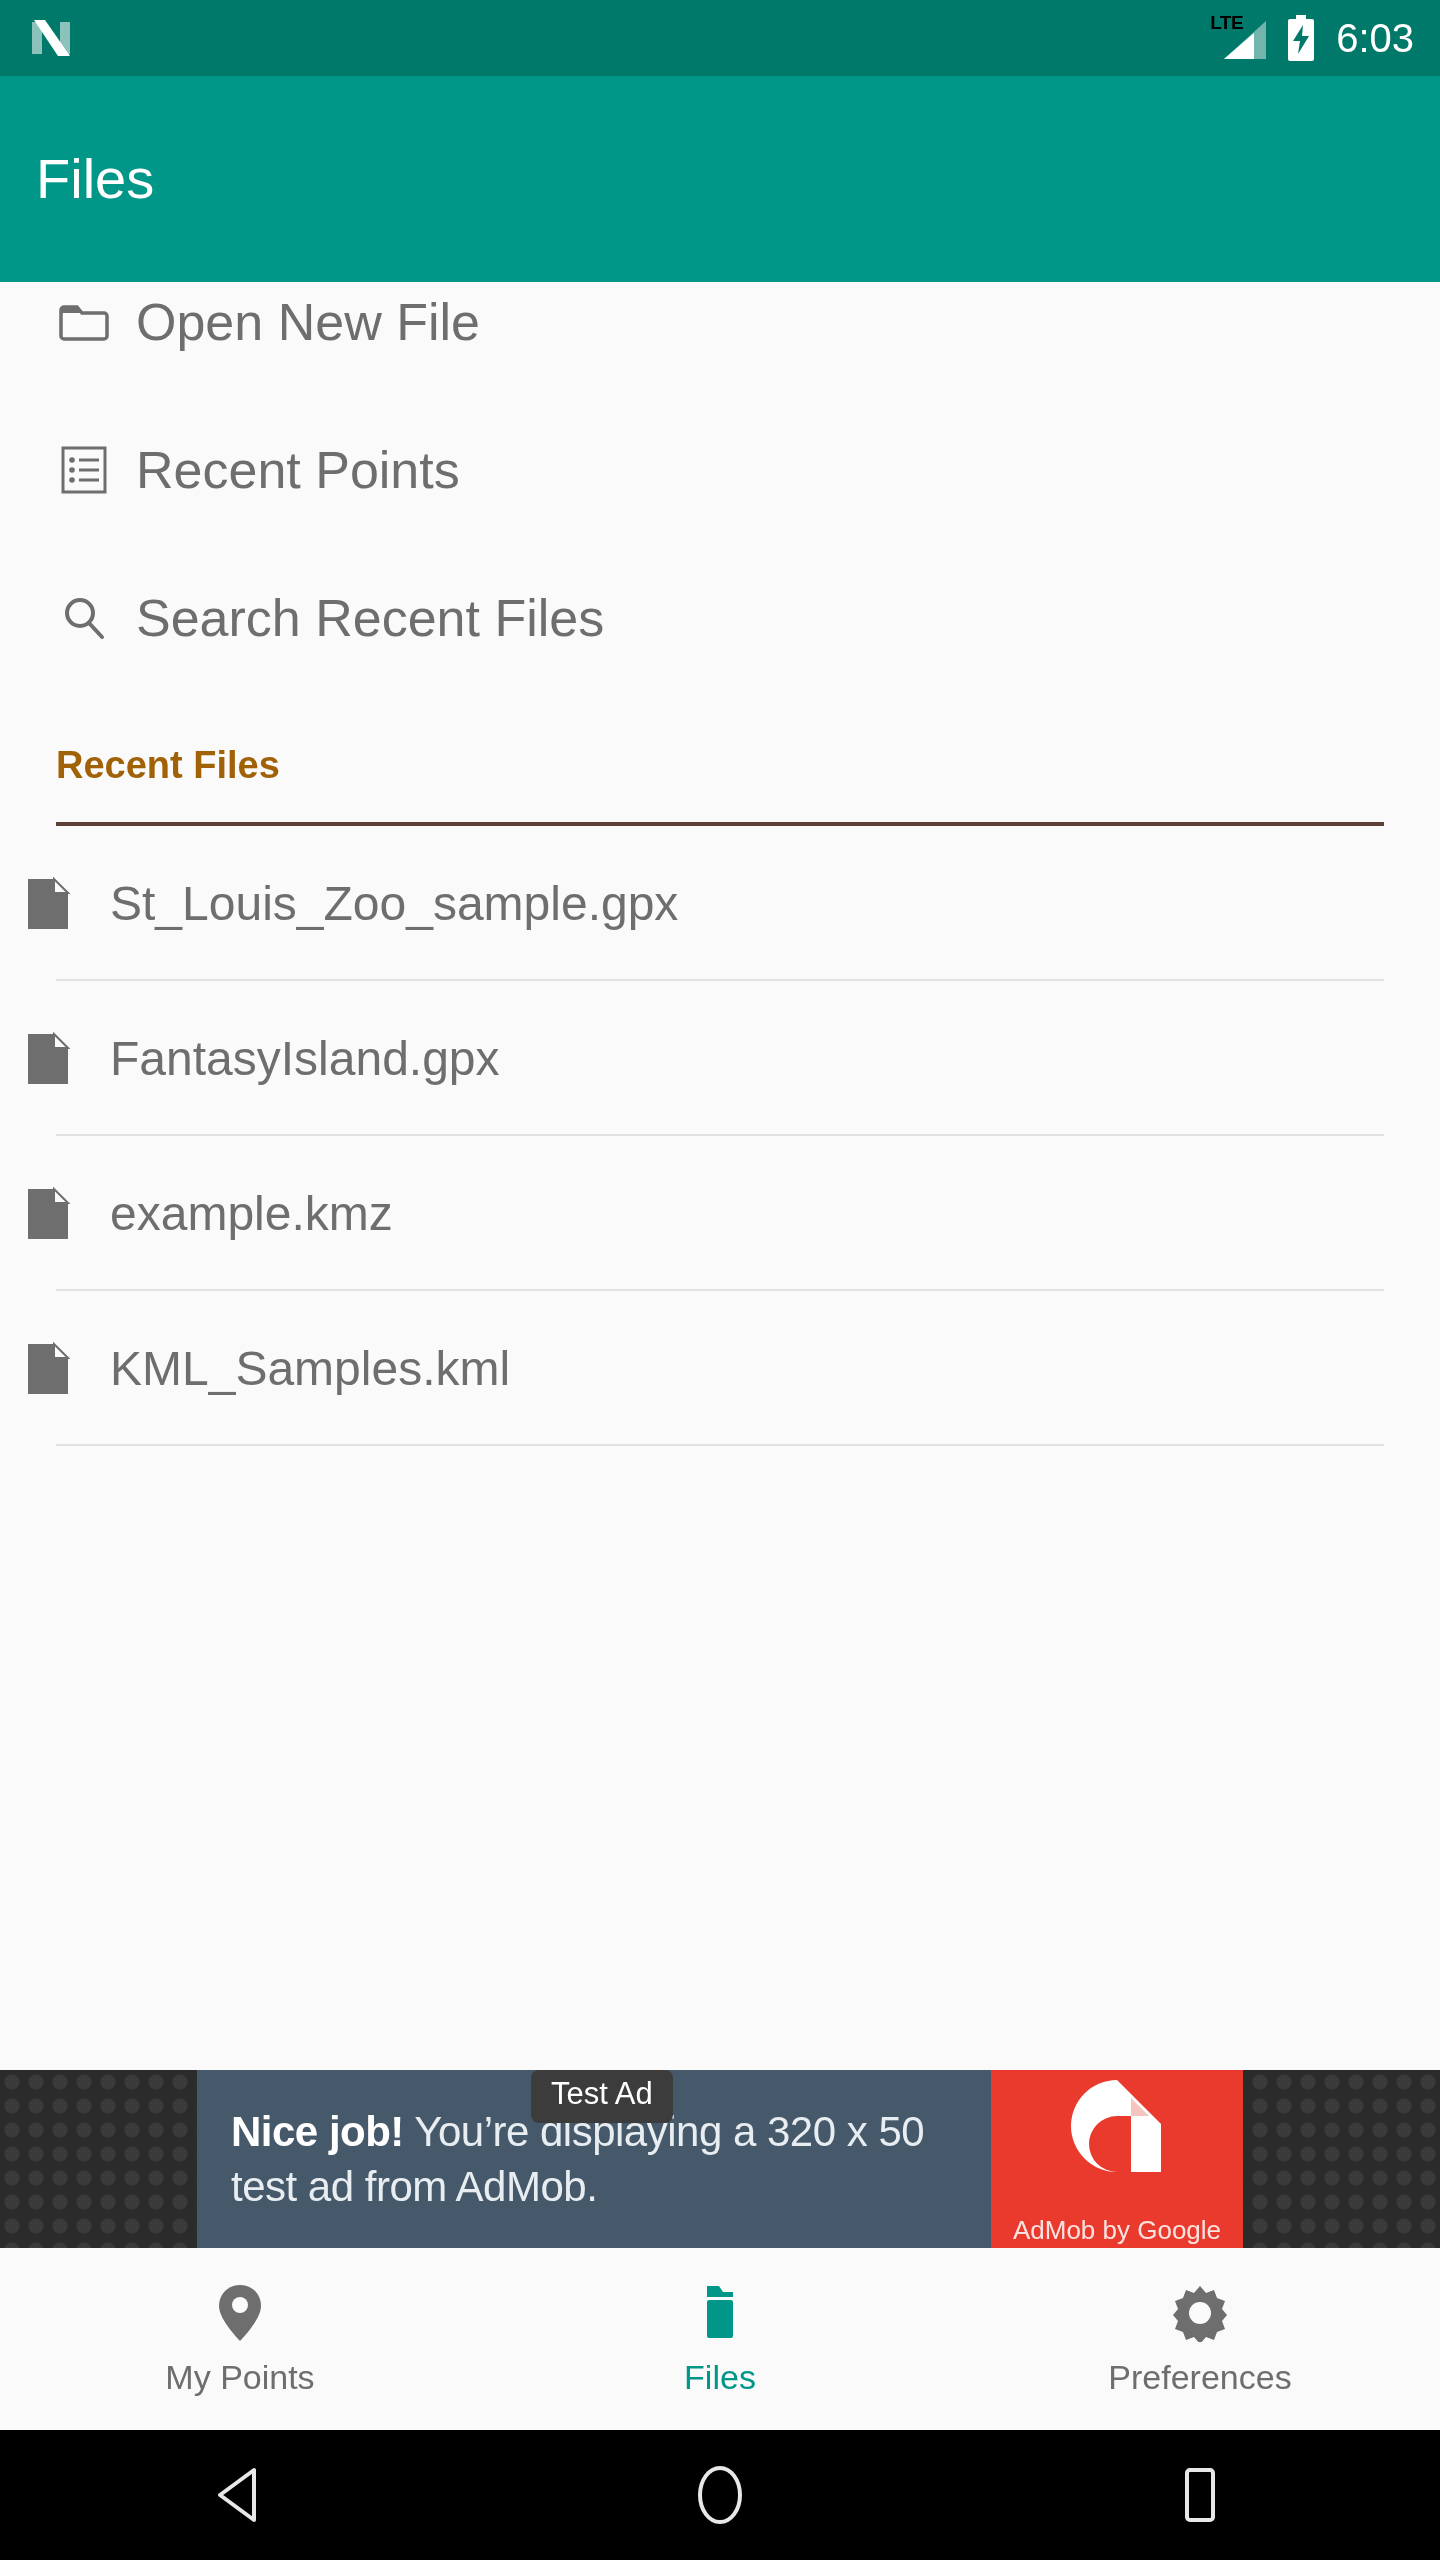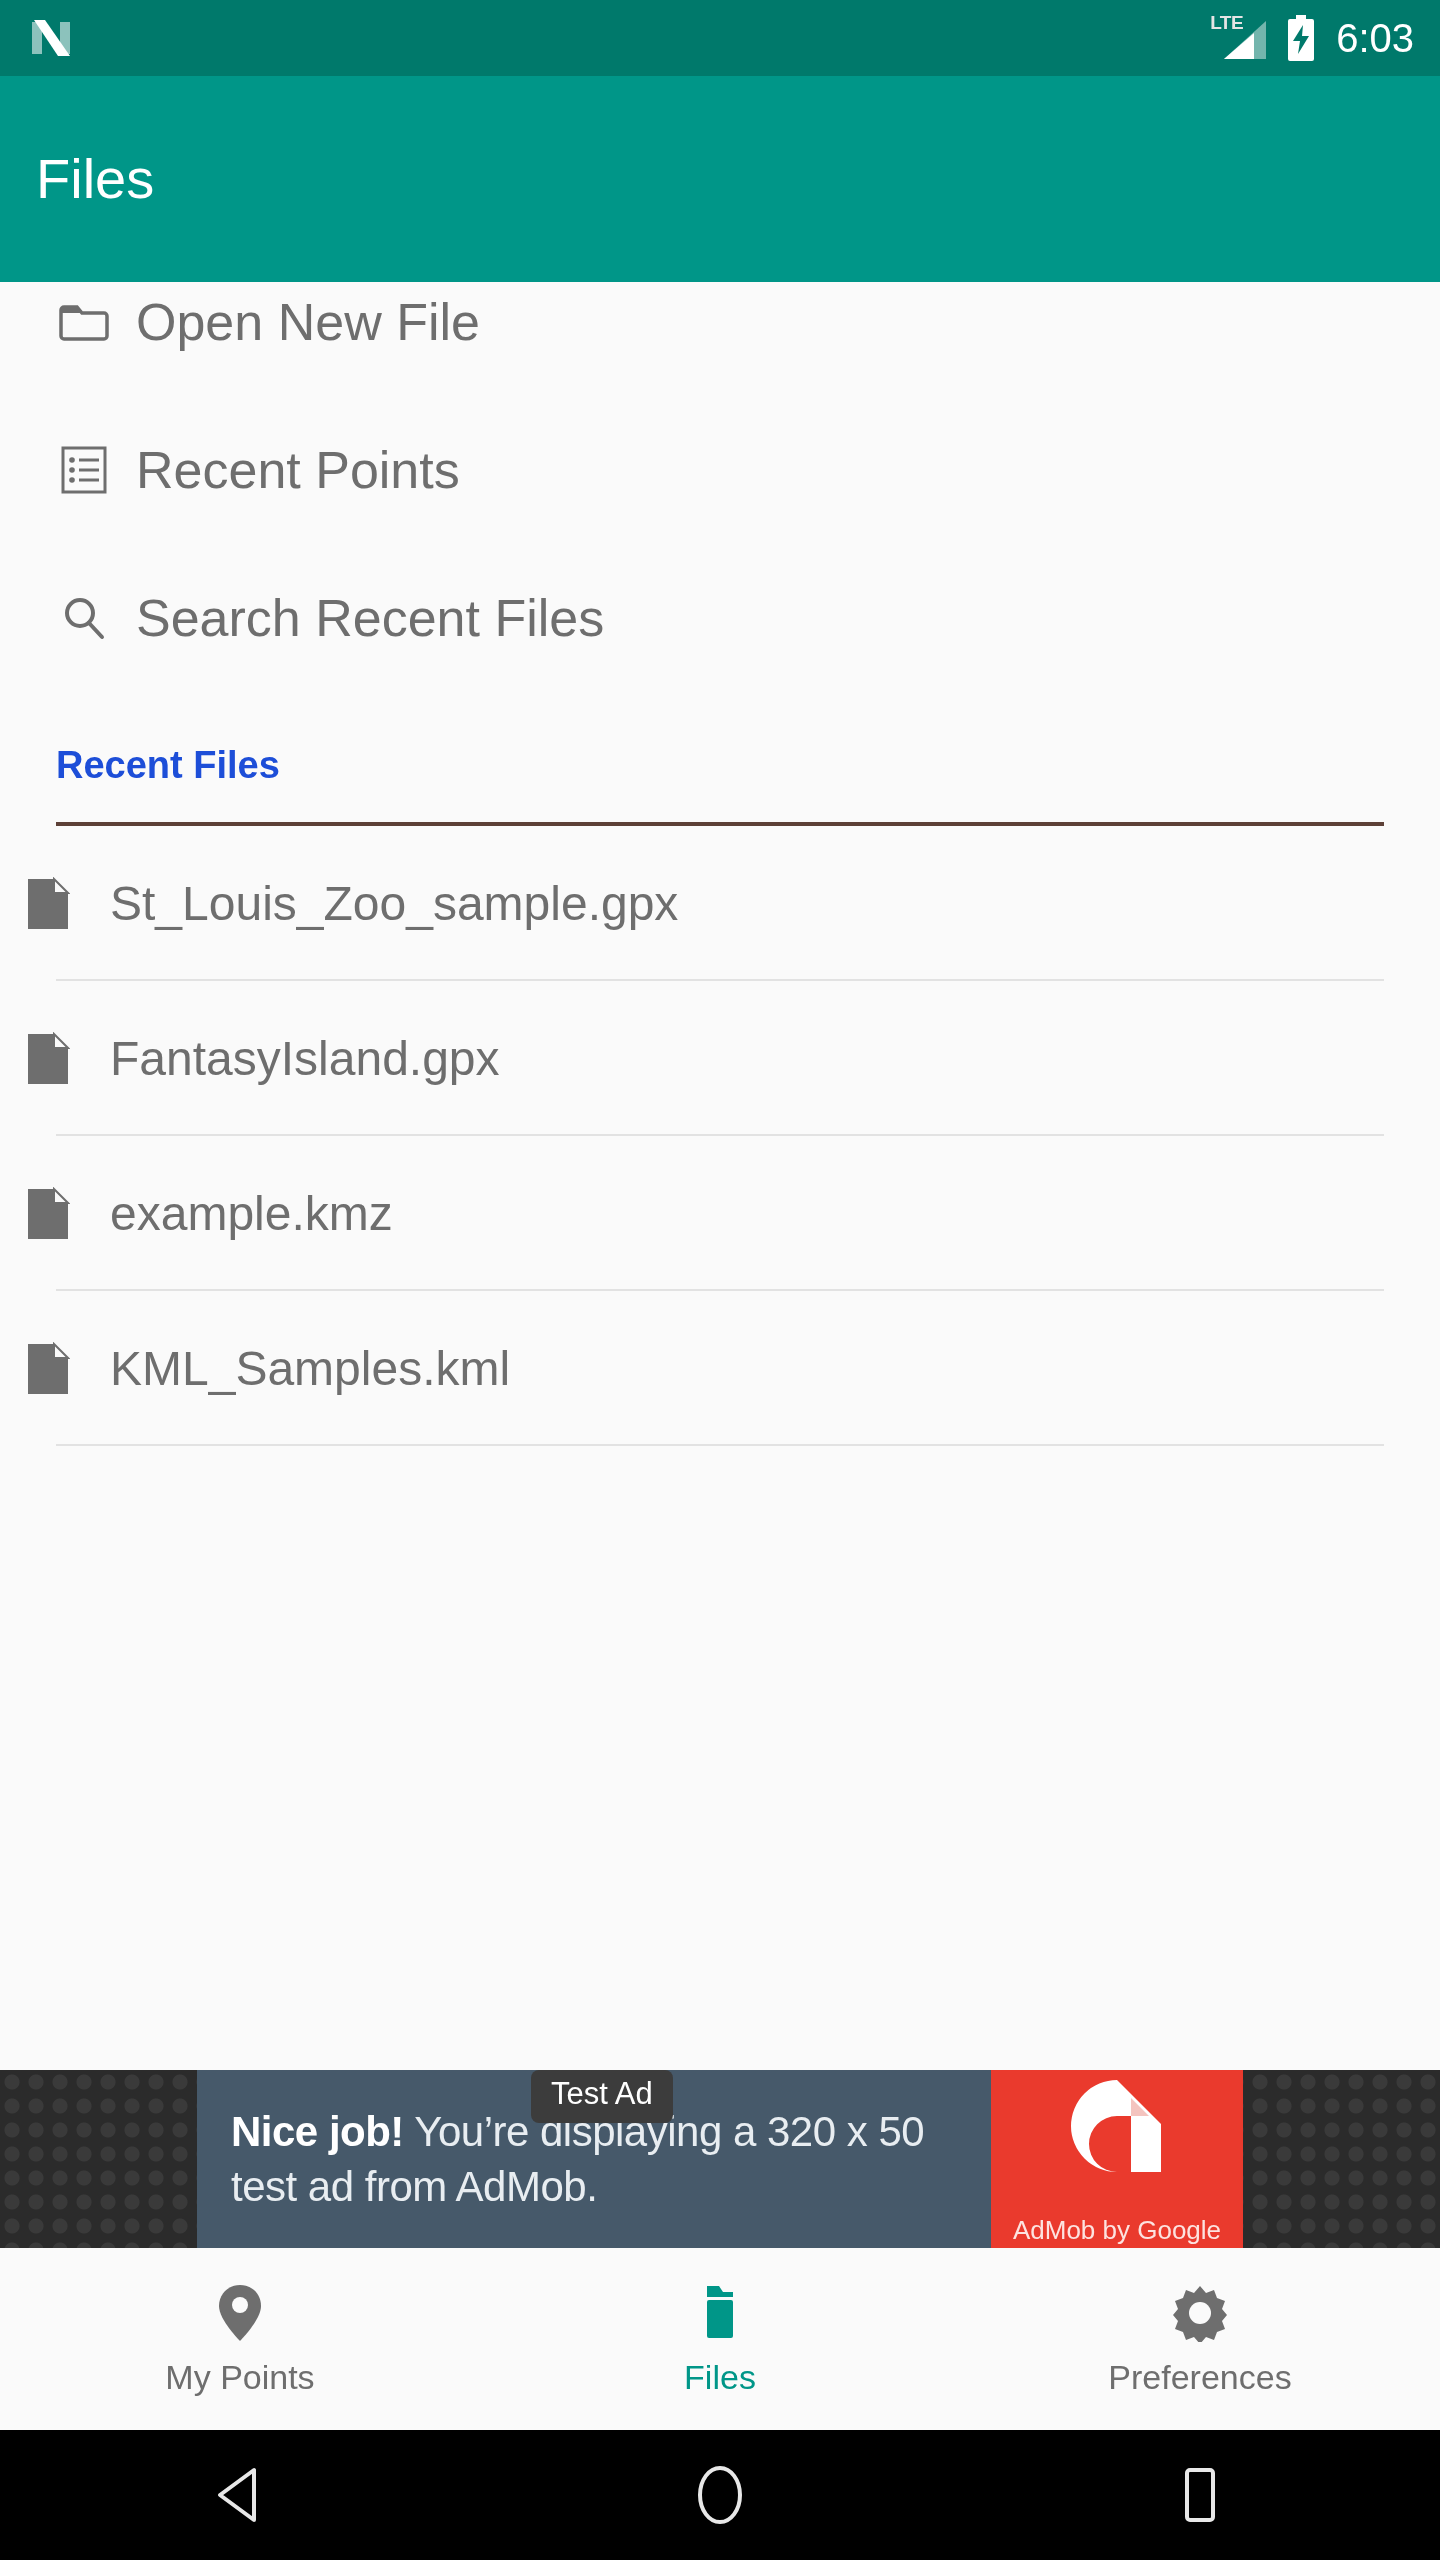--- a/index.html
+++ b/index.html
@@ -37,21 +37,21 @@
     align-items: center;
     gap: 18px;
   }
   .nougat-n { width: 42px; height: 44px; display: block; }
   .sig-wrap { position: relative; width: 56px; height: 46px; }
   .lte-label {
     position: absolute;
     top: -2px; left: 0;
     font-size: 19px;
     font-weight: bold;
-    color: #e5e5e5;
+    color: #000000;
     letter-spacing: -0.5px;
     line-height: 1;
     text-align: center;
   }
   .battery-icon { width: 34px; height: 48px; display: block; }
   .clock {
     color: #FFFFFF;
     font-size: 40px;
     letter-spacing: 0px;
     line-height: 1;
@@ -103,21 +103,21 @@
     color: #6E6E6E;
     font-weight: 400;
     line-height: 1;
   }
 
   
   .section-header {
     padding: 6px 0 0 56px;
     font-size: 38px;
     font-weight: bold;
-    color: #1d4ed8;
+    color: #a16207;
     line-height: 1;
   }
   .section-rule {
     height: 4px;
     background: #5D4037;
     margin: 38px 56px 0 56px;
   }
 
   
   .file-list { margin-top: 0; }

